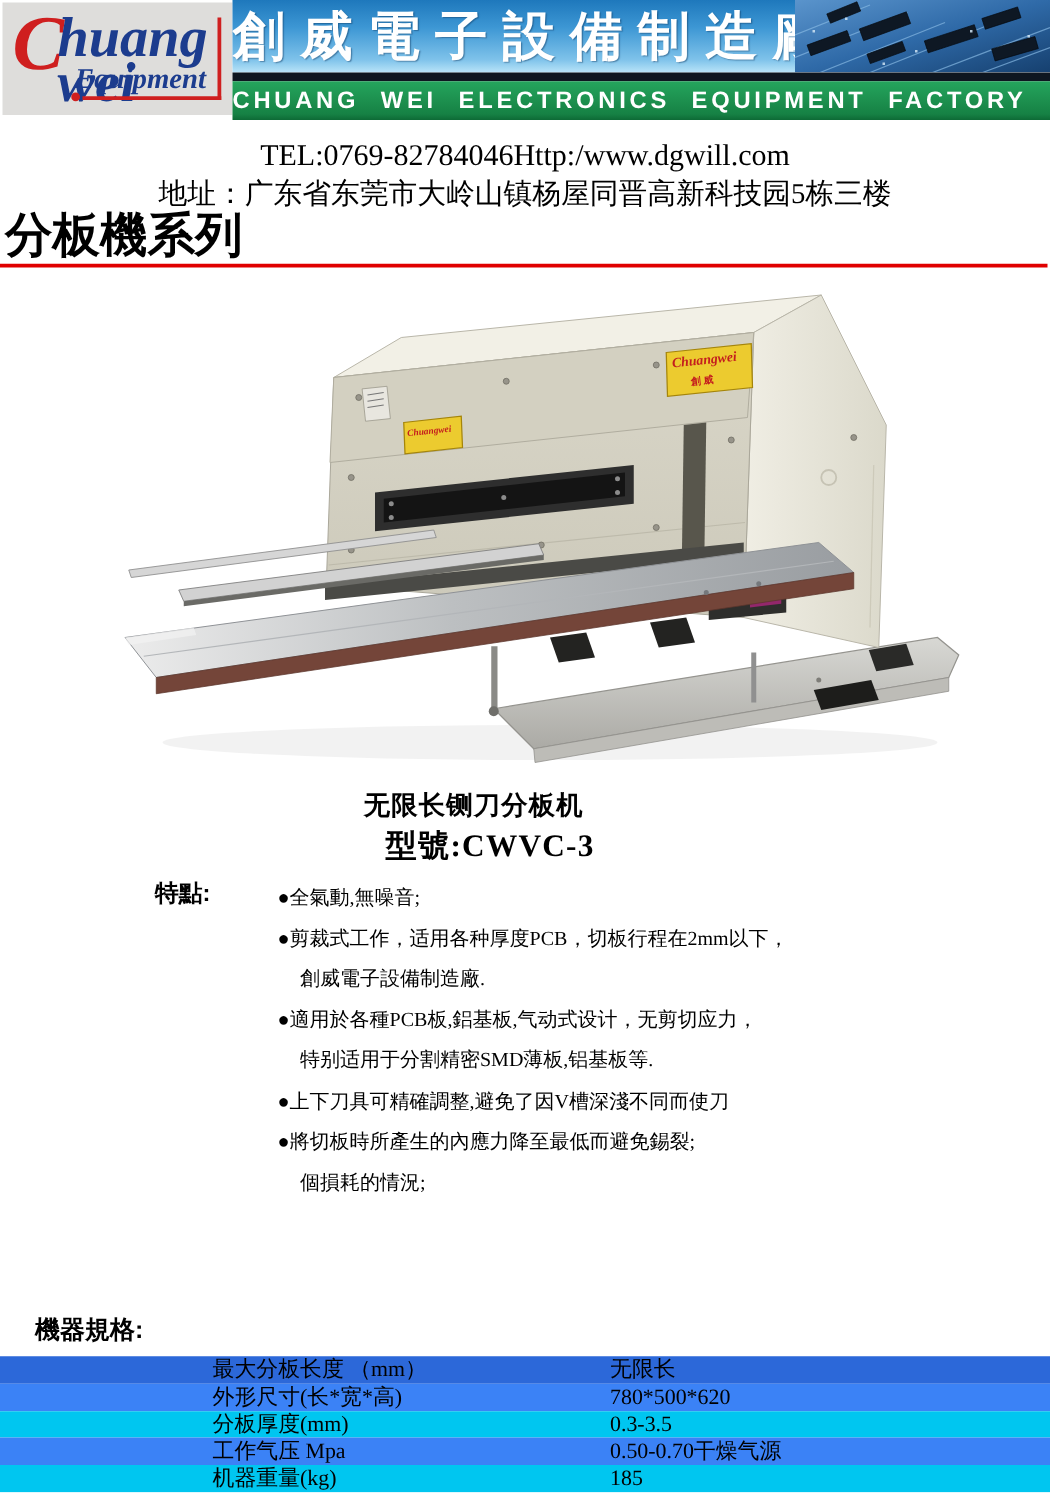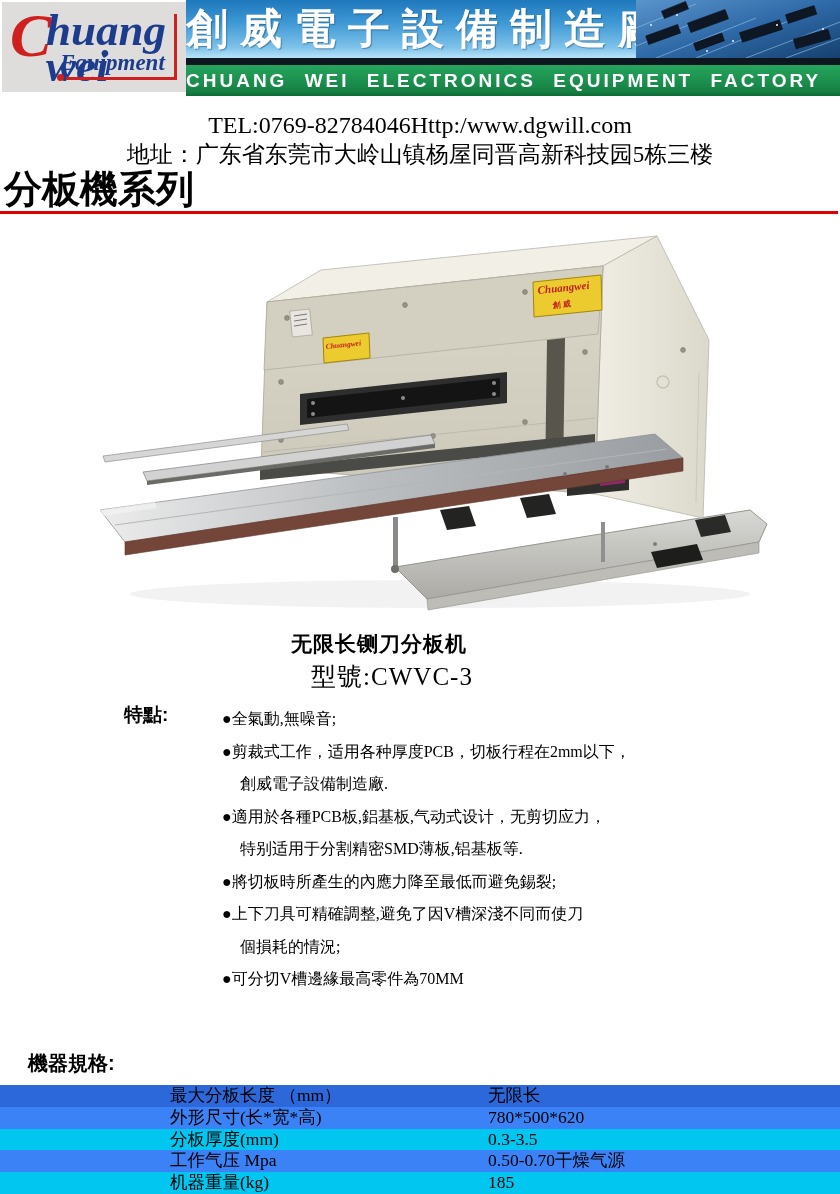--- a/index.html
+++ b/index.html
@@ -46,21 +46,21 @@
   .series-title { left:4px; top:166px; font-size:38px; line-height:46px; font-weight:bold; }
   .red-rule { left:0; top:211px; width:838px; height:3px; background:#e00000; }
 
   
   .photo { left:95px; top:222px; width:680px; height:400px; }
 
   
   .product-name { left:0; top:630px; width:758px; text-align:center;
                   font-size:21px; font-weight:bold; letter-spacing:1px; }
   .product-model { left:0; top:660px; width:758px; text-align:center;
-                   font-size:25px; font-weight:normal; letter-spacing:1px;padding-left:26px; }
+                   font-size:25px; font-weight:bold; letter-spacing:1px;padding-left:26px; }
 
   
   .feat-heading { left:124px; top:702px; font-size:19px; font-weight:bold;
                   font-family:"Liberation Sans", sans-serif; }
   .features { left:222px; top:703px; width:560px; font-size:16px; }
   .feat-line { height:32.5px; line-height:32.5px; white-space:nowrap; }
   .feat-line.indent { padding-left:18px; }
 
   
   .spec-heading { left:28px; top:1050px; font-size:20px; font-weight:bold;
@@ -268,24 +268,23 @@
   <div class="abs product-name">无限长铡刀分板机</div>
   <div class="abs product-model">型號:CWVC-3</div>
 
   <div class="abs feat-heading">特點:</div>
   <div class="abs features">
     <div class="feat-line">●全氣動,無噪音;</div>
     <div class="feat-line">●剪裁式工作，适用各种厚度PCB，切板行程在2mm以下，</div>
     <div class="feat-line indent">創威電子設備制造廠.</div>
     <div class="feat-line">●適用於各種PCB板,鋁基板,气动式设计，无剪切应力，</div>
     <div class="feat-line indent">特别适用于分割精密SMD薄板,铝基板等.</div>
+    <div class="feat-line">●上下刀具可精確調整,避免了因V槽深淺不同而使刀</div>
     <div class="feat-line">●將切板時所產生的內應力降至最低而避免錫裂;</div>
-    <div class="feat-line">●上下刀具可精確調整,避免了因V槽深淺不同而使刀</div>
     <div class="feat-line indent">個損耗的情況;</div>
-    <div class="feat-line">●可分切V槽邊緣最高零件為70MM</div>
   </div>
 
   <div class="abs spec-heading">機器規格:</div>
   <div class="abs spec-table">
     <div class="spec-row r-blue">
       <span class="col1">最大分板长度 （mm）</span>
       <span class="col2">无限长</span>
     </div>
     <div class="spec-row r-white">
       <span class="col1">外形尺寸(长*宽*高)</span>

